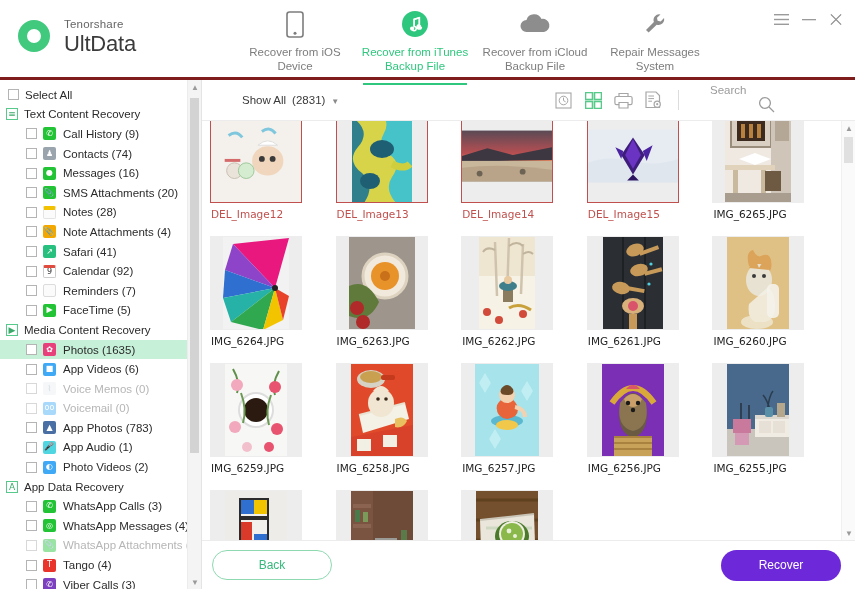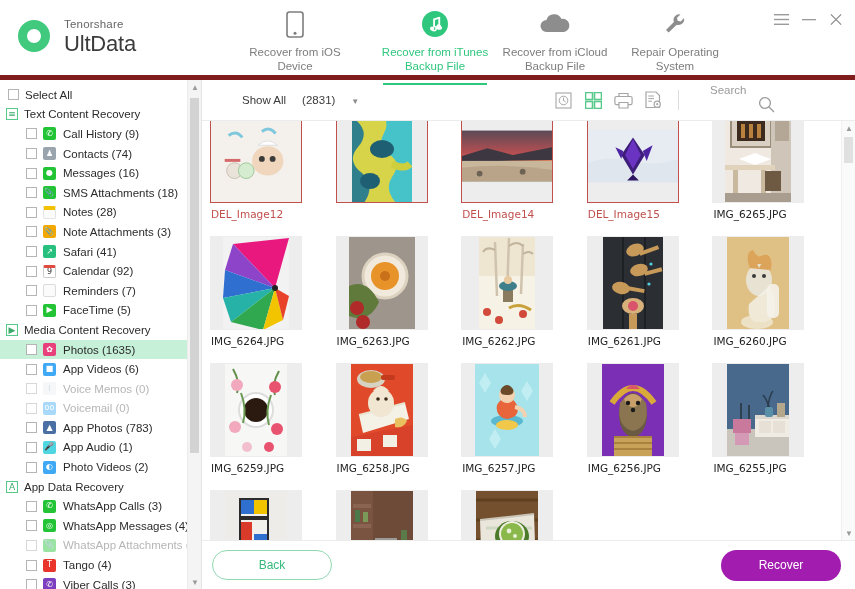--- a/index.html
+++ b/index.html
@@ -13,21 +13,21 @@
     width: 855px; height: 589px;
     position: relative;
     background: #fff;
     display: flex;
     flex-direction: column;
   }
 
   
   .topbar {
     height: 80px;
-    border-bottom: 5px solid #7f1d1d;
+    border-bottom: 3px solid #7f1d1d;
     display: flex;
     align-items: flex-start;
     position: relative;
     background: #fff;
     flex: 0 0 80px;
   }
   .brand {
     display: flex; align-items: center;
     padding: 16px 0 0 14px;
     width: 225px;
@@ -67,21 +67,21 @@
     height: 30px;
     display: flex; align-items: center; justify-content: center;
     margin-bottom: 6px;
   }
   .nav-label {
     font-size: 11.5px;
     line-height: 14px;
     display: block;
     white-space: pre-line;
   }
-  .nav-item.active { color: #2fc77e; margin-left: 20px; }
+  .nav-item.active { color: #2fc77e; }
   .nav-item.active::after {
     content: "";
     position: absolute;
     left: 8px; right: 8px; bottom: -1px;
     height: 2px; background: #2fc77e;
   }
 
   .winctl {
     position: absolute;
     top: 12px; right: 12px;
@@ -185,21 +185,21 @@
   }
   .toolbar {
     height: 41px;
     flex: 0 0 41px;
     display: flex; align-items: center;
     border-bottom: 1px solid #ececec;
     padding: 0 14px 0 40px;
   }
   .showall {
     font-size: 11.5px; color: #3a3a3a;
-    display: flex; align-items: flex-end; gap: 16px;
+    display: flex; align-items: flex-end; gap: 6px;
     cursor: pointer;
   }
   .showall .caret { color: #8a8a8a; font-size: 8px; }
   .tb-right {
     margin-left: auto;
     display: flex; align-items: center;
   }
   .tb-btn {
     width: 30px; height: 26px;
     display: flex; align-items: center; justify-content: center;
@@ -303,21 +303,21 @@
     color: #35b97b;
     font-size: 12px;
     cursor: pointer;
     font-family: "Liberation Sans", sans-serif;
   }
   .btn-recover {
     margin-left: auto;
     width: 120px; height: 31px;
     border: none;
     border-radius: 16px;
-    background: #a21caf;
+    background: #6d28d9;
     color: #fff;
     font-size: 12px;
     cursor: pointer;
     font-family: "Liberation Sans", sans-serif;
   }
 </style>
 </head>
 <body>
 
 <div class="app">
@@ -377,21 +377,21 @@
         <span class="nav-label">Recover from iCloud
 Backup File</span>
       </div>
 
       <div class="nav-item">
         <div class="nav-icon">
           <svg width="26" height="26" viewBox="0 0 26 26">
             <path d="M18.5 3.5 a5.6 5.6 0 0 0 -6.6 7.4 L4 19 l2.6 2.6 l8.1-7.9 a5.6 5.6 0 0 0 7.3-6.6 l-3.3 3.3 l-3.1-.6 l-.6-3.1 Z" fill="#8d8d8d"></path>
           </svg>
         </div>
-        <span class="nav-label">Repair Operating
+        <span class="nav-label">Repair Messages
 System</span>
       </div>
     </div>
 
     <div class="winctl">
       <span>
         <svg width="15" height="13" viewBox="0 0 15 13">
           <rect y="1" width="15" height="1.4" fill="#9a9a9a"></rect>
           <rect y="5.8" width="15" height="1.4" fill="#9a9a9a"></rect>
           <rect y="10.6" width="15" height="1.4" fill="#9a9a9a"></rect>
@@ -434,31 +434,31 @@
             <span>Contacts (74)</span>
           </div>
           <div class="sb-row child">
             <span class="cb"></span>
             <span class="ico" style="background: rgb(34, 196, 54);">●</span>
             <span>Messages (16)</span>
           </div>
           <div class="sb-row child">
             <span class="cb"></span>
             <span class="ico" style="background: rgb(34, 196, 54);">📎</span>
-            <span>SMS Attachments (18)</span>
+            <span>SMS Attachments (20)</span>
           </div>
           <div class="sb-row child">
             <span class="cb"></span>
             <span class="ico" style="background: rgb(251, 251, 251); border-width: 4px 1px 1px; border-style: solid; border-color: rgb(242, 194, 0) rgb(228, 228, 228) rgb(228, 228, 228);"></span>
             <span>Notes (28)</span>
           </div>
           <div class="sb-row child">
             <span class="cb"></span>
             <span class="ico" style="background: rgb(242, 168, 0);">📎</span>
-            <span>Note Attachments (3)</span>
+            <span>Note Attachments (4)</span>
           </div>
           <div class="sb-row child">
             <span class="cb"></span>
             <span class="ico" style="background: rgb(39, 192, 126);">↗</span>
             <span>Safari (41)</span>
           </div>
           <div class="sb-row child">
             <span class="cb"></span>
             <span class="ico" style="background: rgb(255, 255, 255); color: rgb(51, 51, 51); border-width: 3px 1px 1px; border-style: solid; border-color: rgb(224, 74, 63) rgb(204, 204, 204) rgb(204, 204, 204); border-image: initial;">9</span>
             <span>Calendar (92)</span>
@@ -626,20 +626,21 @@
                 <div class="thumb del">
                   <svg width="60" height="94" viewBox="0 0 60 94">
                     <rect width="60" height="94" fill="#d8d44a"></rect>
                     <path d="M0 8 q20 14 6 30 q-12 14 4 26 q14 12 2 30 H0Z" fill="#2f7f8c"></path>
                     <path d="M22 0 q18 10 10 24 q-8 14 6 22 q12 8 2 22 q-8 12 4 26 H60 V0Z" fill="#46c3c8"></path>
                     <ellipse cx="30" cy="40" rx="12" ry="9" fill="#1f5f73"></ellipse>
                     <ellipse cx="18" cy="72" rx="10" ry="8" fill="#1f5f73"></ellipse>
                     <path d="M40 55 q12 6 18 0" stroke="#cfcf3d" stroke-width="7" fill="none"></path>
                   </svg>
                 </div>
+                <div class="caption del">DEL_Image13</div>
               </div>
               <div class="cell">
                 <div class="thumb del">
                   <svg width="92" height="52" viewBox="0 0 92 52">
                     <defs>
                       <linearGradient id="ds" x1="0" y1="0" x2="0" y2="1">
                         <stop offset="0" stop-color="#5a4a55"></stop>
                         <stop offset="45%" stop-color="#b84f52"></stop>
                         <stop offset="62%" stop-color="#f08a5a"></stop>
                         <stop offset="75%" stop-color="#8ea3b8"></stop>

